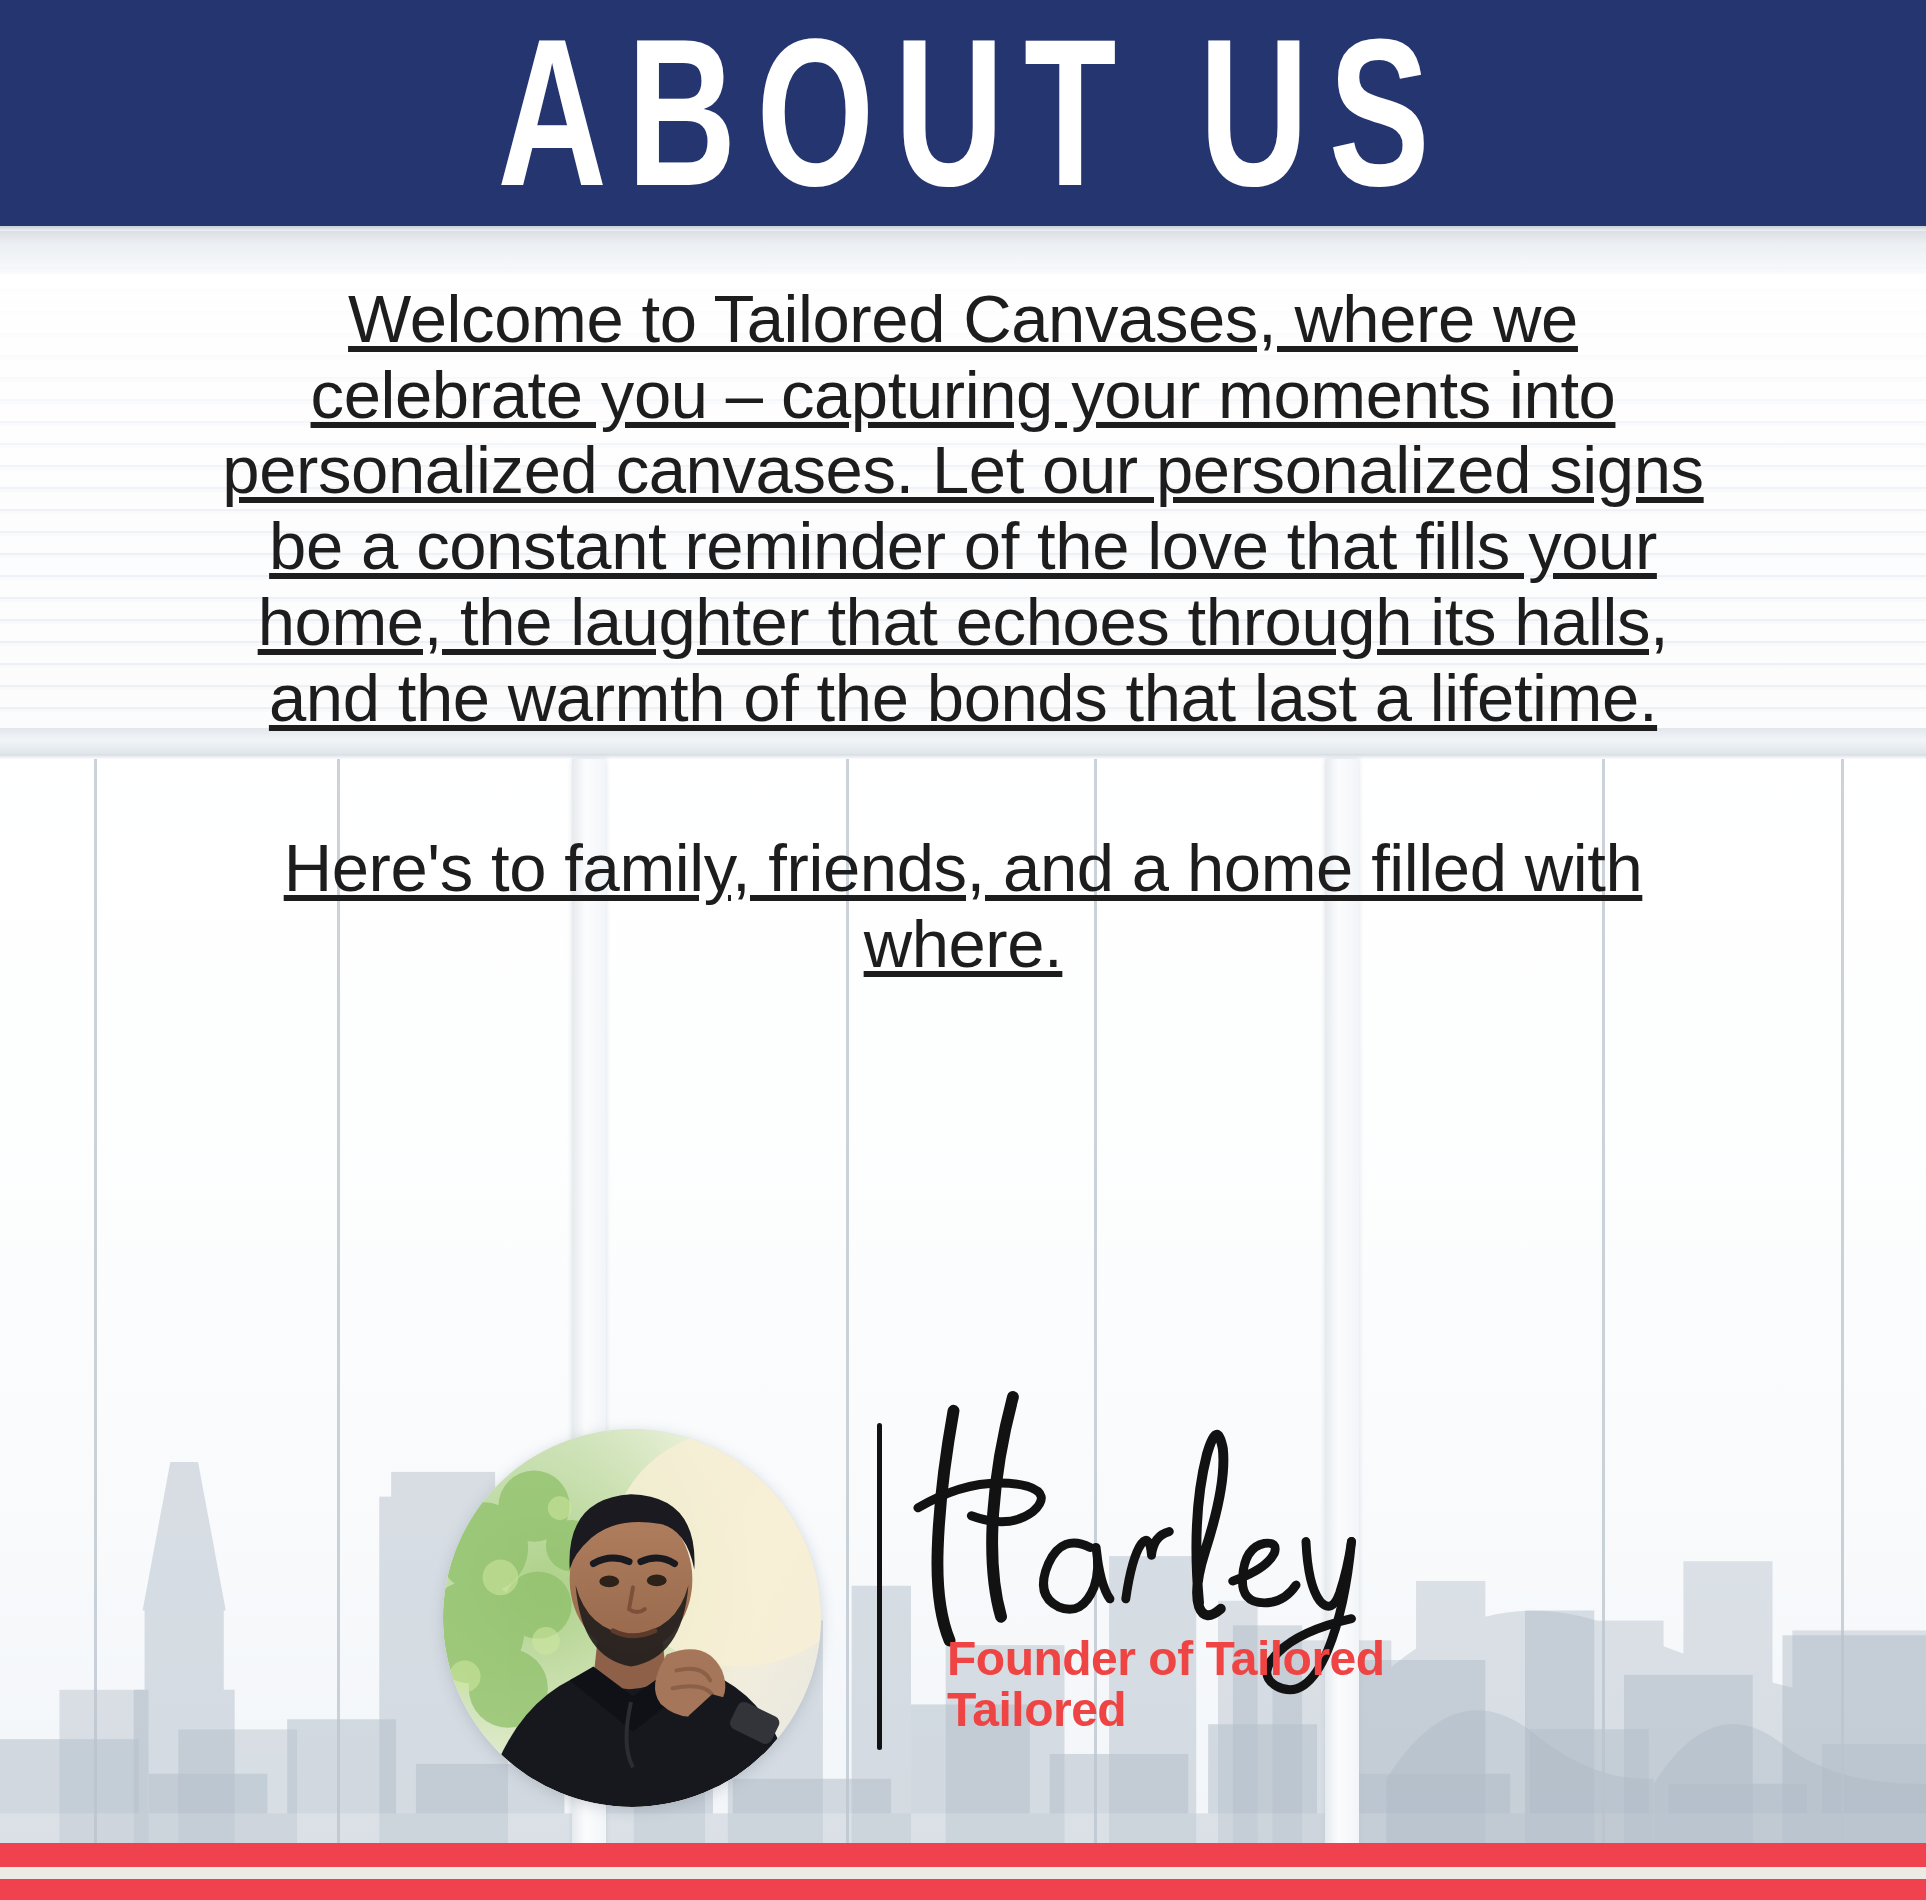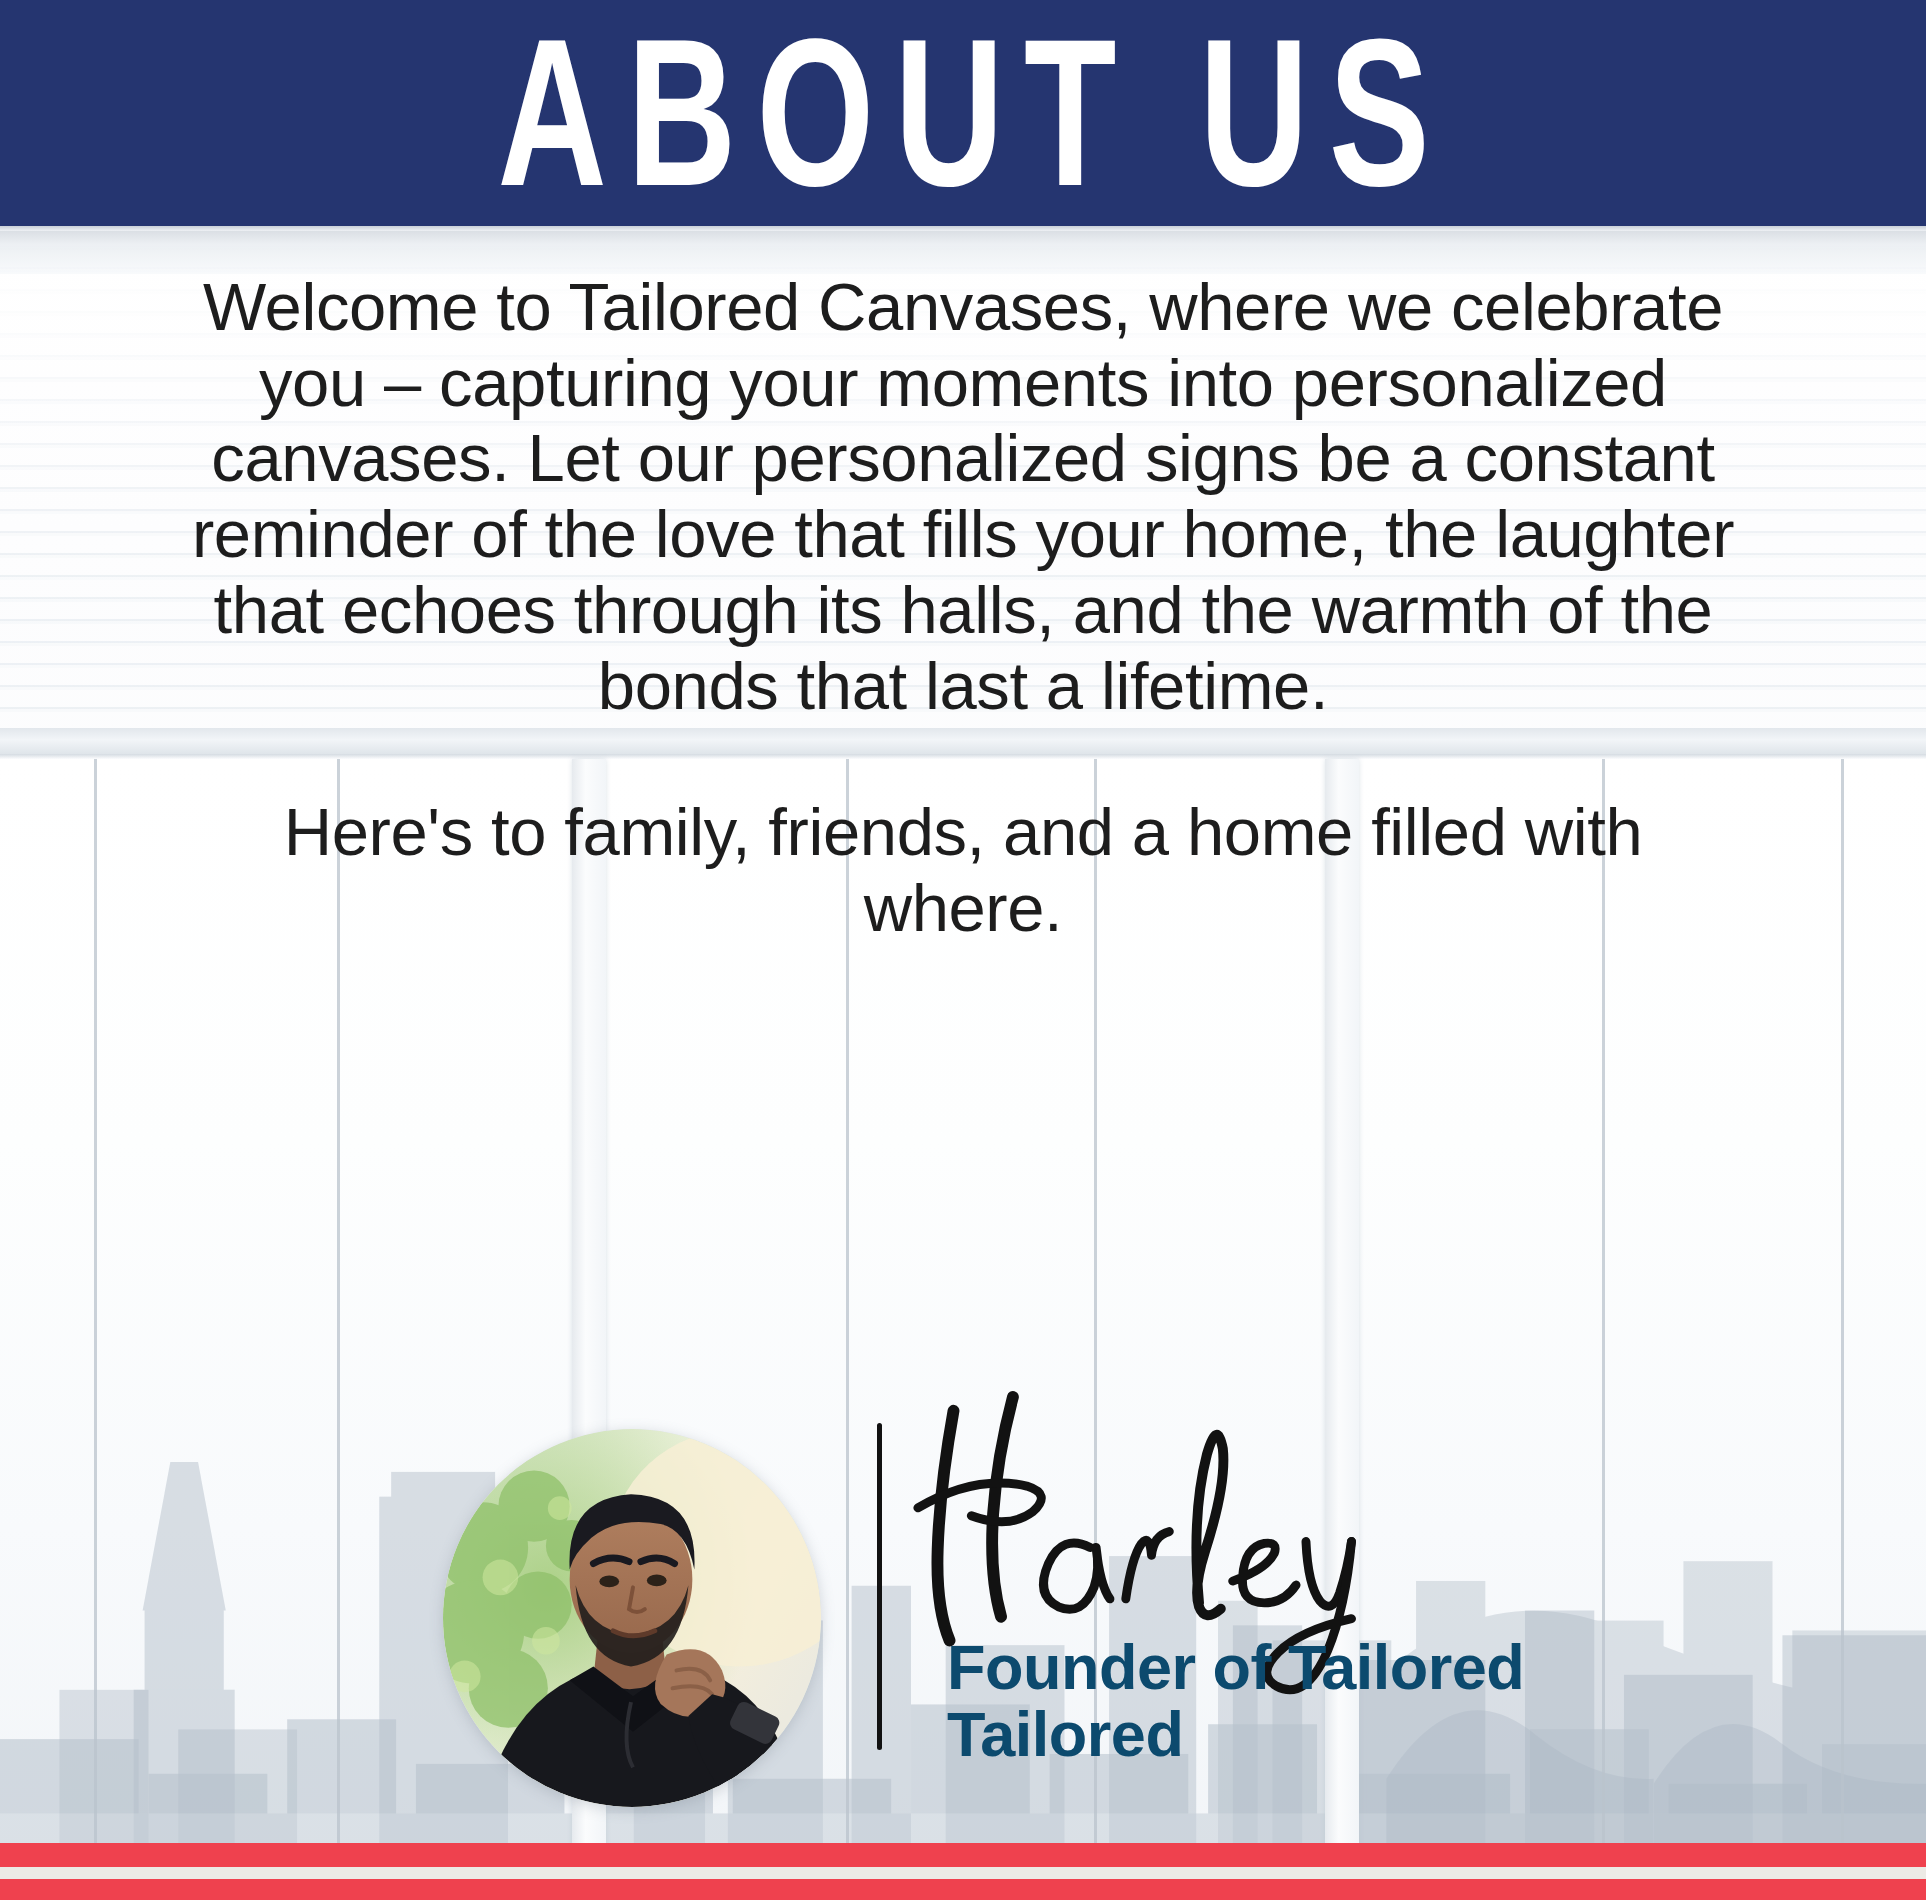--- a/index.html
+++ b/index.html
@@ -54,36 +54,36 @@
   .banner-title{color:#ffffff;font-size:194px;line-height:1;font-weight:700;
                 letter-spacing:26px;text-indent:26px;white-space:nowrap;
                 transform:scaleX(.78) scaleY(1.08);transform-origin:center;}
   .banner-rule{position:absolute;left:0;top:226px;width:1927px;height:5px;
                background:linear-gradient(180deg,#c9cfd8,#eef1f4);}
 
   
   .copy{position:absolute;left:191px;top:269px;width:1544px;text-align:center;
         color:#1d1d1d;font-size:67px;line-height:1.13;font-weight:400;
         letter-spacing:-0.4px;}
-  .copy p{margin:0;}
+  .copy p{margin:12px;text-decoration:underline;}
   .copy .gap{height:71px;}
 
   
   .avatar{position:absolute;left:443px;top:1429px;width:378px;height:378px;border-radius:50%;
           overflow:hidden;box-shadow:0 3px 14px rgba(120,130,142,.30);background:#dfe6e2;}
   .avatar svg{display:block;width:100%;height:100%;}
 
   .divider{position:absolute;left:877px;top:1423px;width:5px;height:327px;background:#121212;
            border-radius:3px;}
 
   .sig{position:absolute;left:896px;top:1391px;width:614px;height:297px;pointer-events:none;}
   .sig svg{display:block;width:100%;height:100%;overflow:visible;}
 
   .role{position:absolute;left:947px;top:1634px;width:752px;
-        color:#0c4a6e;font-size:63px;line-height:1.06;font-weight:700;letter-spacing:-0.5px;}
+        color:#ef4444;font-size:48px;line-height:1.06;font-weight:700;letter-spacing:-0.5px;}
 
   
   .stripe1{position:absolute;left:0;top:1843px;width:1927px;height:24px;background:#ef414e;}
   .stripe-gap{position:absolute;left:0;top:1867px;width:1927px;height:12px;background:#eceae5;}
   .stripe2{position:absolute;left:0;top:1879px;width:1927px;height:22px;background:#ef414e;}
 </style>
 </head>
 <body>
 
 <div id="page">

